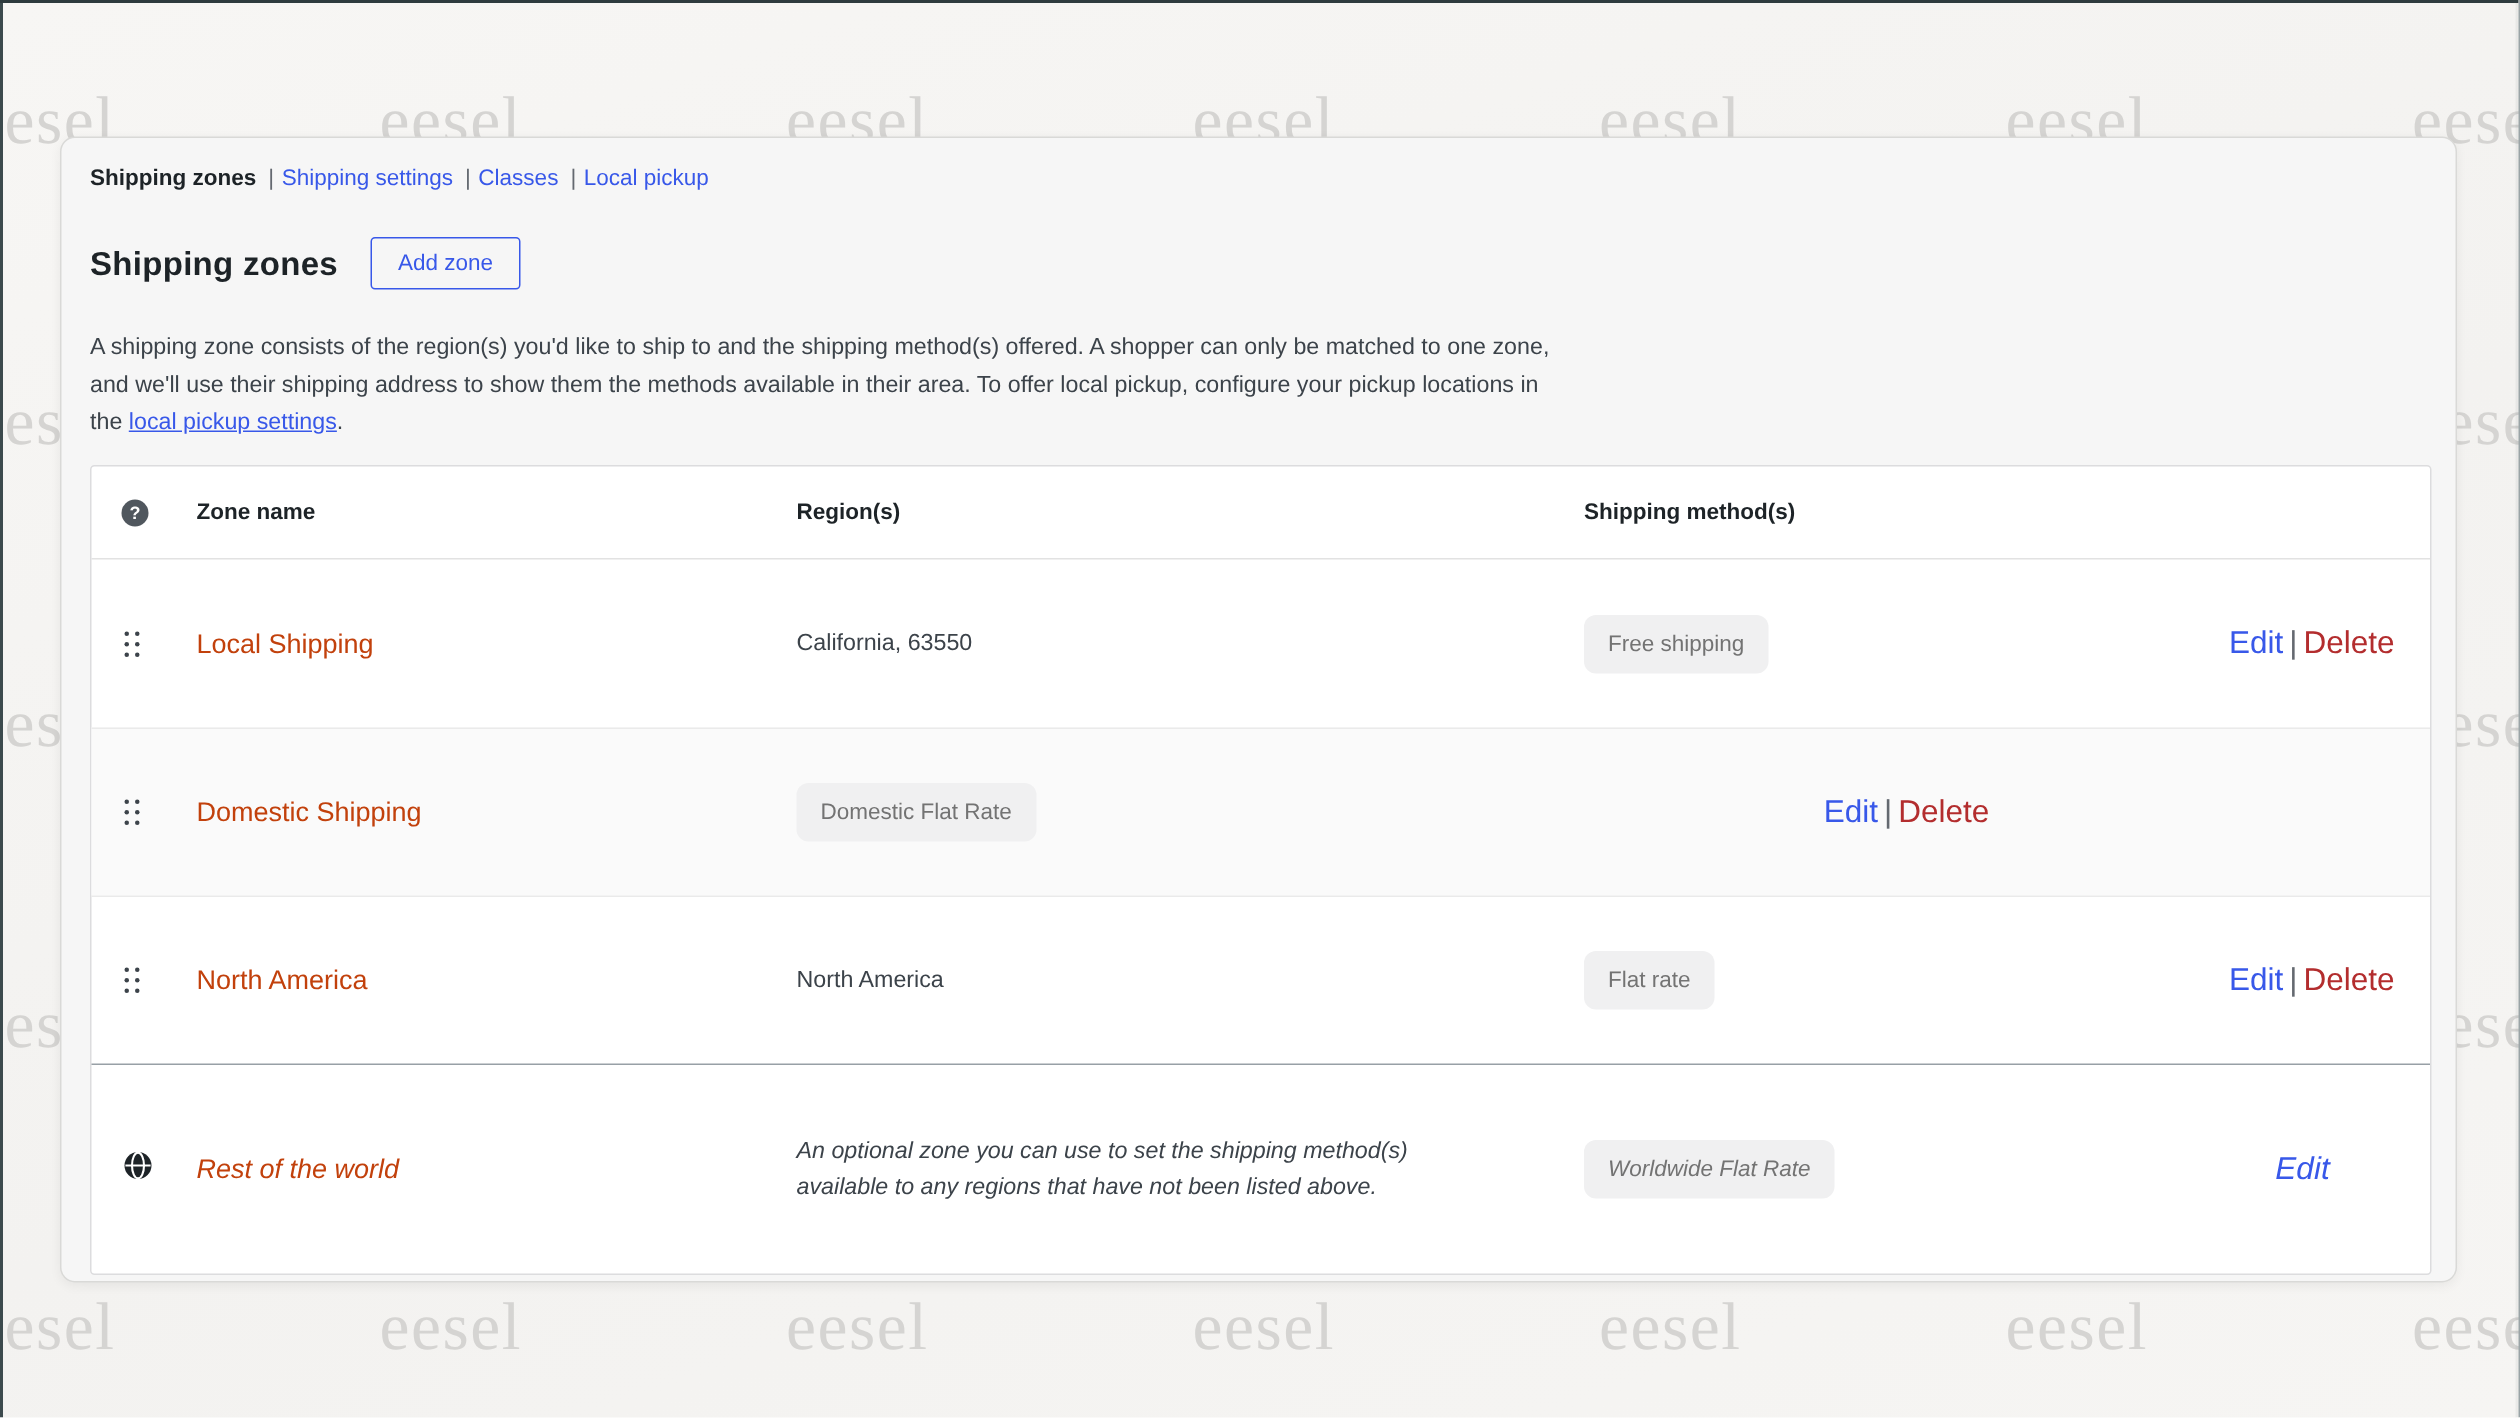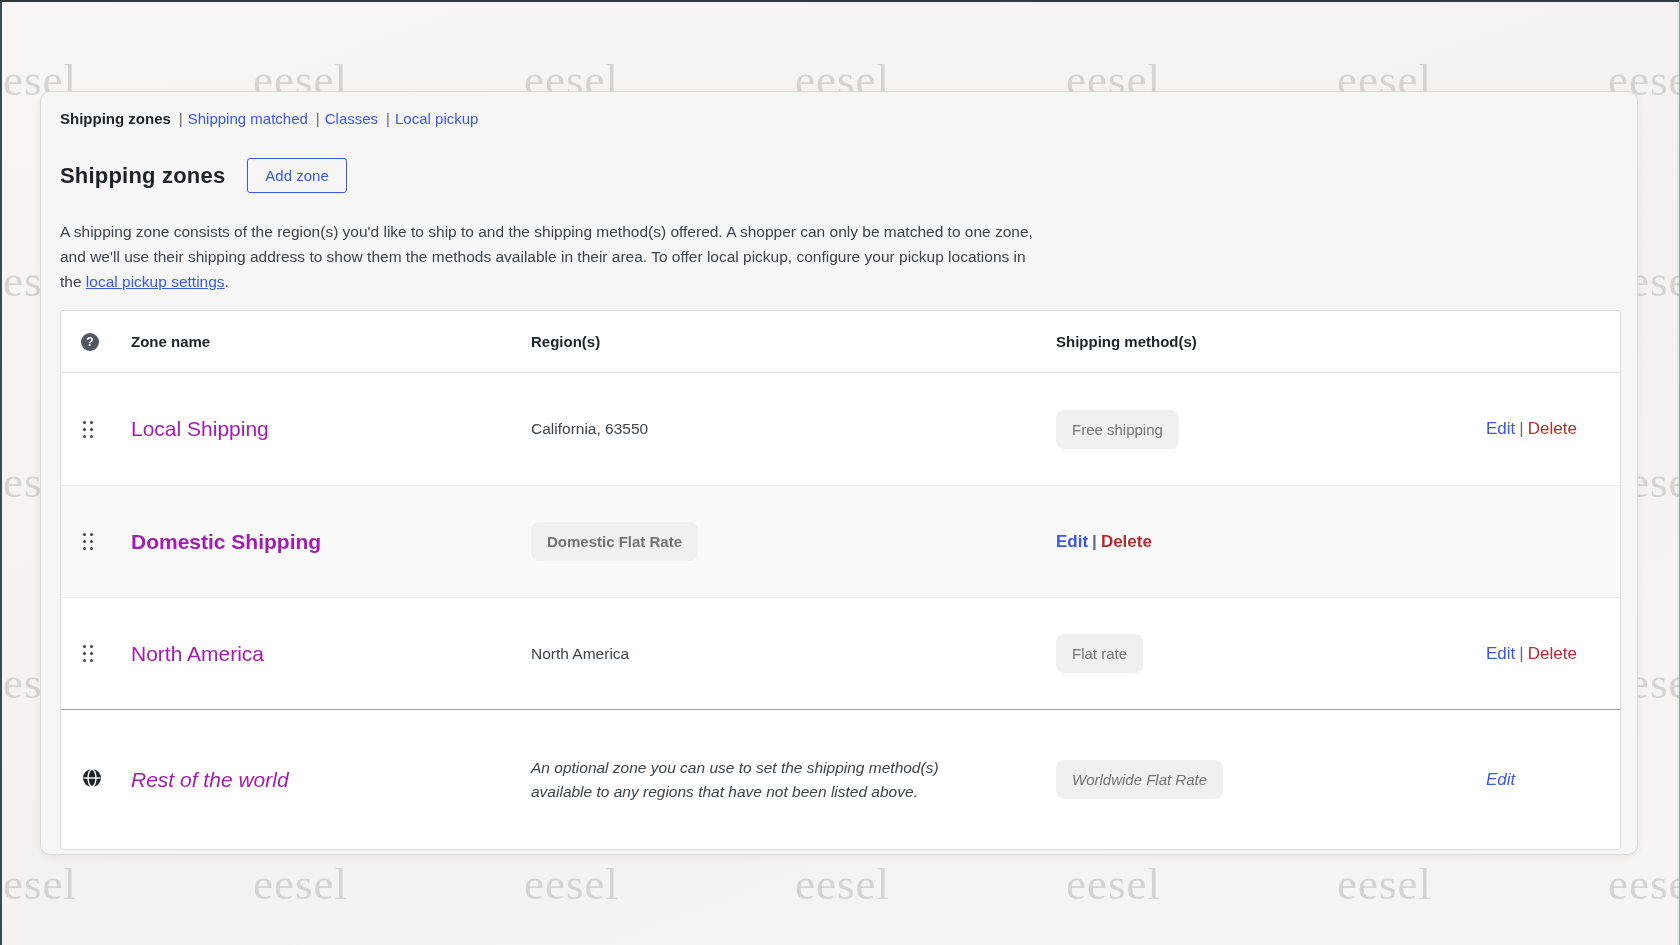--- a/index.html
+++ b/index.html
@@ -71,33 +71,33 @@
   }
   .trow {
     display: grid;
     grid-template-columns: 50px 400px 525px 430px 1fr;
     align-items: center;
     padding: 0 36px 0 20px;
   }
   .trow.thead { height: 62px; border-bottom: 1px solid #e2e2e2; }
   .trow.tbody-row { height: 112px; }
   .trow.tbody-row + .trow.tbody-row { border-top: 1px solid #eaeaea; }
-  .trow.row-alt { background: #fafafa; font-weight: bold; }
+  .trow.row-alt { background: #fafafa; }
   .trow.row-last { height: 140px; border-top: 1px solid #98a0a6 !important; font-style: italic; }
   .th { font-size: 15px; font-weight: bold; color: #1d2327; }
-  .cell-name { font-size: 21px; color: #a21caf; }
+  .cell-name { font-size: 18px; color: #c2410c; }
   .cell-region { font-size: 15.5px; color: #3c434a; max-width: 452px; line-height: 24px; }
   .method-badge {
     display: inline-block;
     background: var(--badge-bg);
     border-radius: 8px;
     padding: 11px 16px;
     font-size: 15px; color: #737373;
   }
-  .cell-actions { text-align: left; font-size: 17px; white-space: nowrap; }
+  .cell-actions { text-align: center; font-size: 21px; white-space: nowrap; }
   .cell-actions .edit-link { color: var(--accent-blue); text-decoration: none; cursor: pointer; }
   .cell-actions .action-sep { color: #646970; margin: 0 4px; }
   .cell-actions .delete-link { color: var(--delete-red); text-decoration: none; cursor: pointer; }
   
   .help-icon {
     width: 18px; height: 18px; border-radius: 50%;
     background: #50575e; color: #ffffff;
     font-size: 12px; font-weight: bold;
     display: flex; align-items: center; justify-content: center;
     cursor: help;
@@ -153,21 +153,21 @@
     <span class="watermark" style="left: 795px; top: 858px;">eesel</span>
     <span class="watermark" style="left: 1066px; top: 858px;">eesel</span>
     <span class="watermark" style="left: 1337px; top: 858px;">eesel</span>
     <span class="watermark" style="left: 1608px; top: 858px;">eesel</span>
   </div>
 <div class="frame-edges"></div>
 
 <div class="card">
 
   <nav class="subnav">
-    <a class="tab active">Shipping zones</a><span class="sep">|</span><a class="tab">Shipping matched</a><span class="sep">|</span><a class="tab">Classes</a><span class="sep">|</span><a class="tab">Local pickup</a>
+    <a class="tab active">Shipping zones</a><span class="sep">|</span><a class="tab">Shipping settings</a><span class="sep">|</span><a class="tab">Classes</a><span class="sep">|</span><a class="tab">Local pickup</a>
   </nav>
 
   <div class="heading-row">
     <h2 class="page-title">Shipping zones</h2>
     <button class="add-zone-btn">Add zone</button>
   </div>
 
   <p class="description"><span>A shipping zone consists of the region(s) you'd like to ship to and the shipping method(s) offered. A shopper can only be matched to one zone, and we'll use their shipping address to show them the methods available in their area. To offer local pickup, configure your pickup locations in the </span><a>local pickup settings</a><span>.</span></p>
 
   <div class="zones-table">

